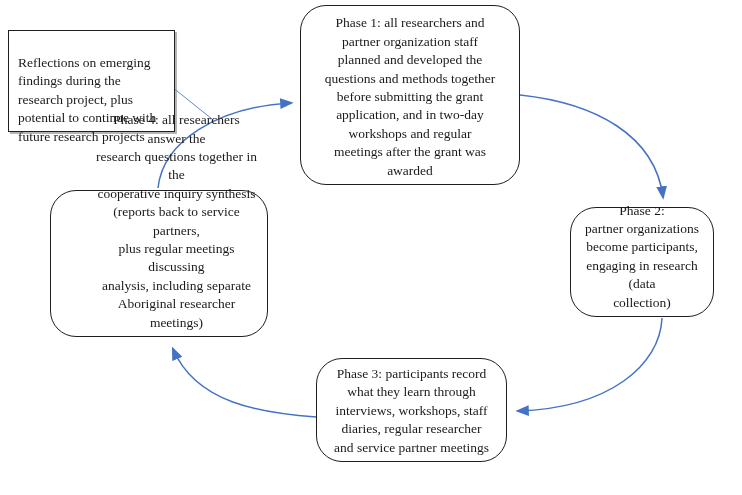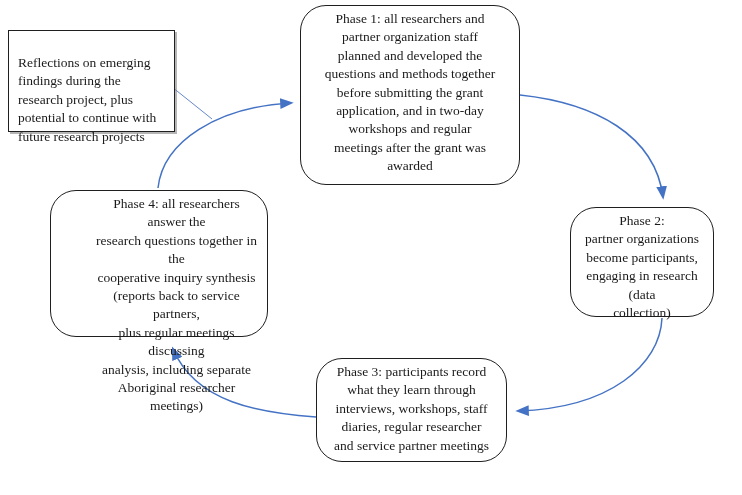--- a/index.html
+++ b/index.html
@@ -22,21 +22,21 @@
     position: absolute;
     left: 0; top: 0;
     width: 742px; height: 495px;
     pointer-events: none;
   }
   .node {
     position: absolute;
     border: 1.6px solid #1f1f1f;
     background: #ffffff;
     display: flex;
-    align-items: flex-start;
+    align-items: flex-end;
     justify-content: center;
     box-sizing: border-box;
     font-size: 13.5px;
     line-height: 18.4px;
     white-space: pre-line;
     text-align: center;
   }
   .rounded { border-radius: 26px; padding: 4px 8px; }
   .rect {
     border-radius: 0;

